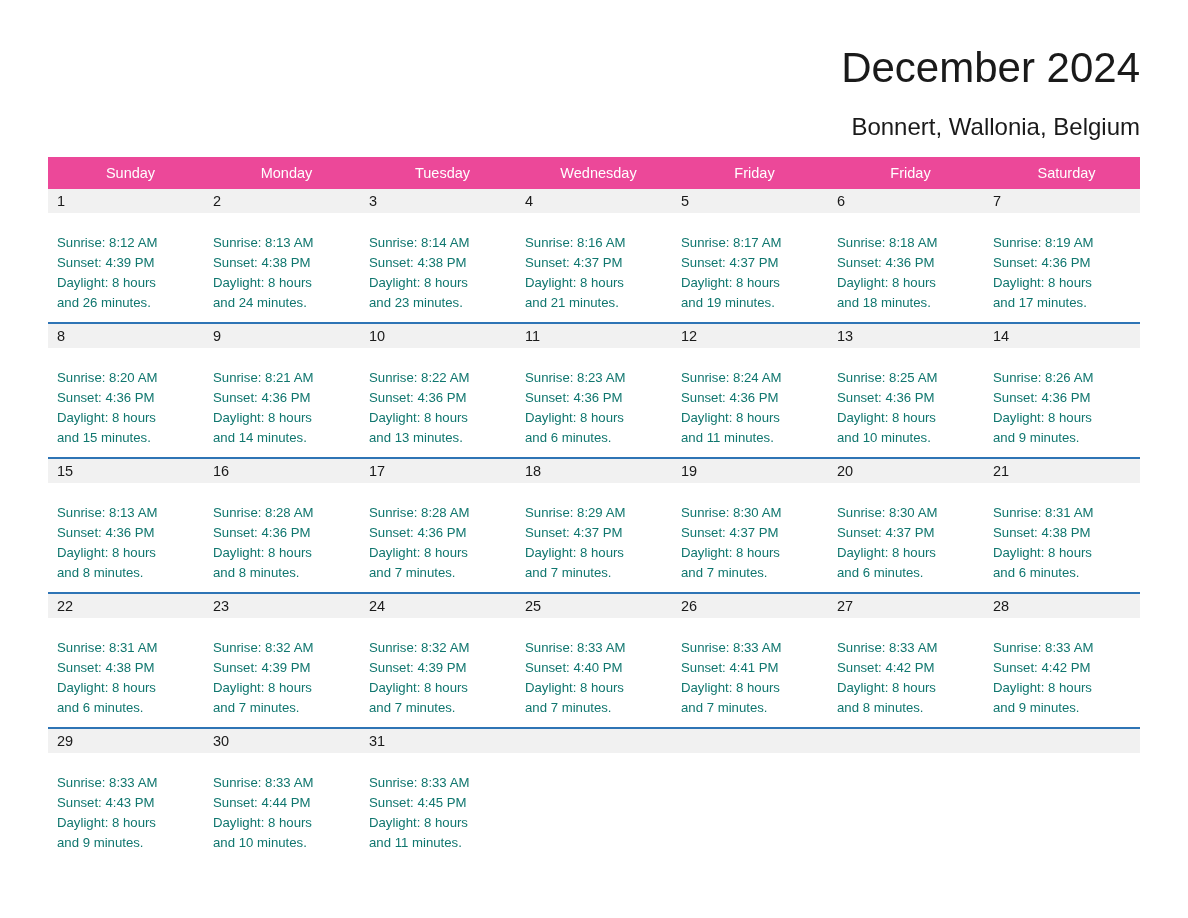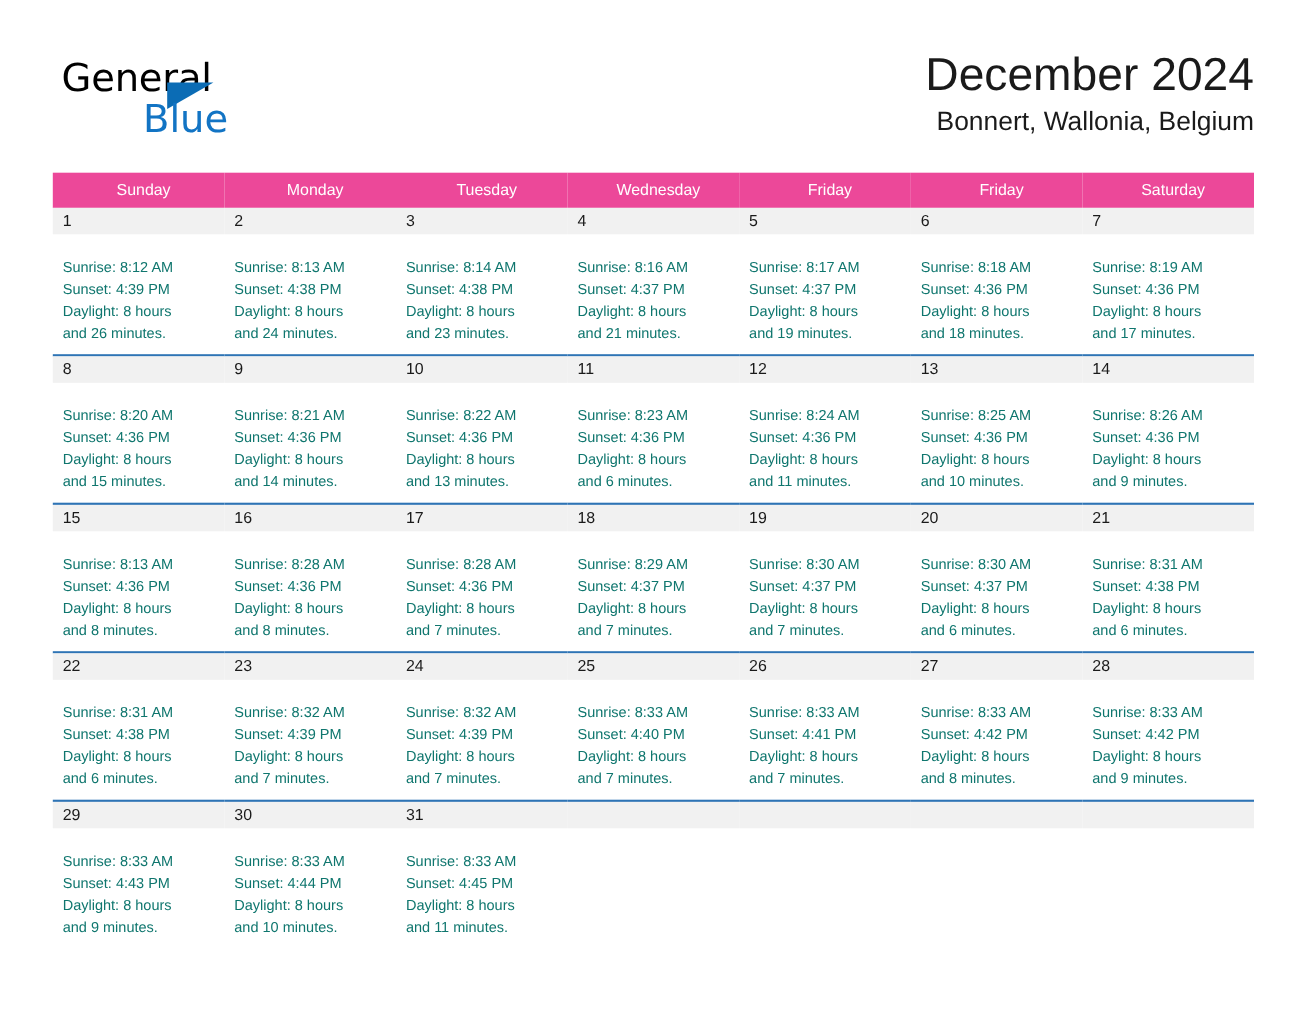--- a/index.html
+++ b/index.html
@@ -78,21 +78,21 @@
   }
   .month-title {
     font-size: 42px;
     line-height: 56px;
     font-weight: 400;
     color: #1a1a1a;
     font-family: "Liberation Sans", sans-serif;
     white-space: nowrap;
   }
   .location-title {
-    margin-top: 0;
+    margin-top: 16px;
     font-size: 24px;
     line-height: 30px;
     font-weight: 400;
     color: #1a1a1a;
     font-family: "Liberation Sans", sans-serif;
     white-space: nowrap;
   }
 
   
   .calendar {
@@ -160,25 +160,20 @@
     white-space: nowrap;
   }
 </style>
 </head>
 <body>
 
 <div class="page">
 
   <div class="header">
 
-    <div class="logo">
-      <span class="logo-general">General</span>
-      <span class="logo-triangle"></span>
-      <span class="logo-blue">Blue</span>
-    </div>
 
     <div class="title-block">
       <div class="month-title">December 2024</div>
       <div class="location-title">Bonnert, Wallonia, Belgium</div>
     </div>
 
   </div>
 
   <table class="calendar">
     <colgroup>

